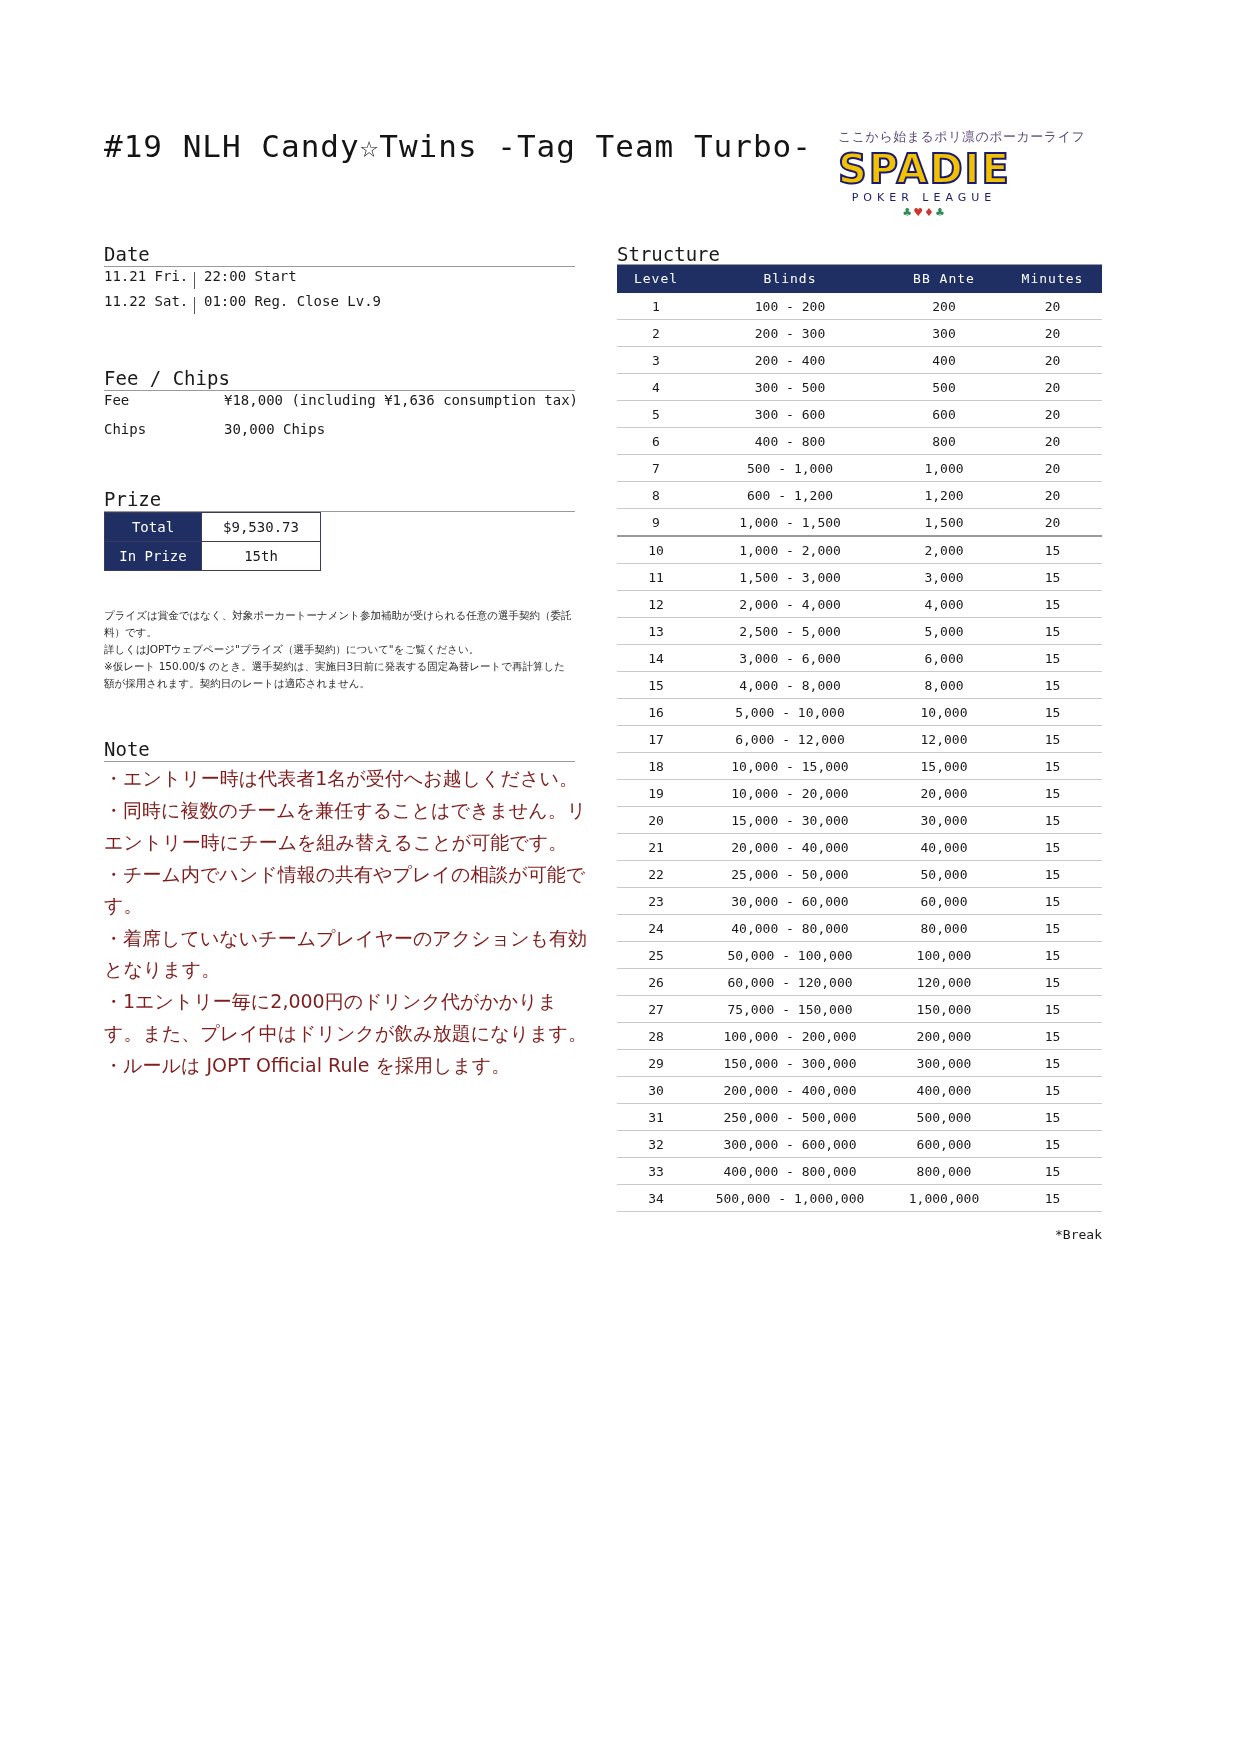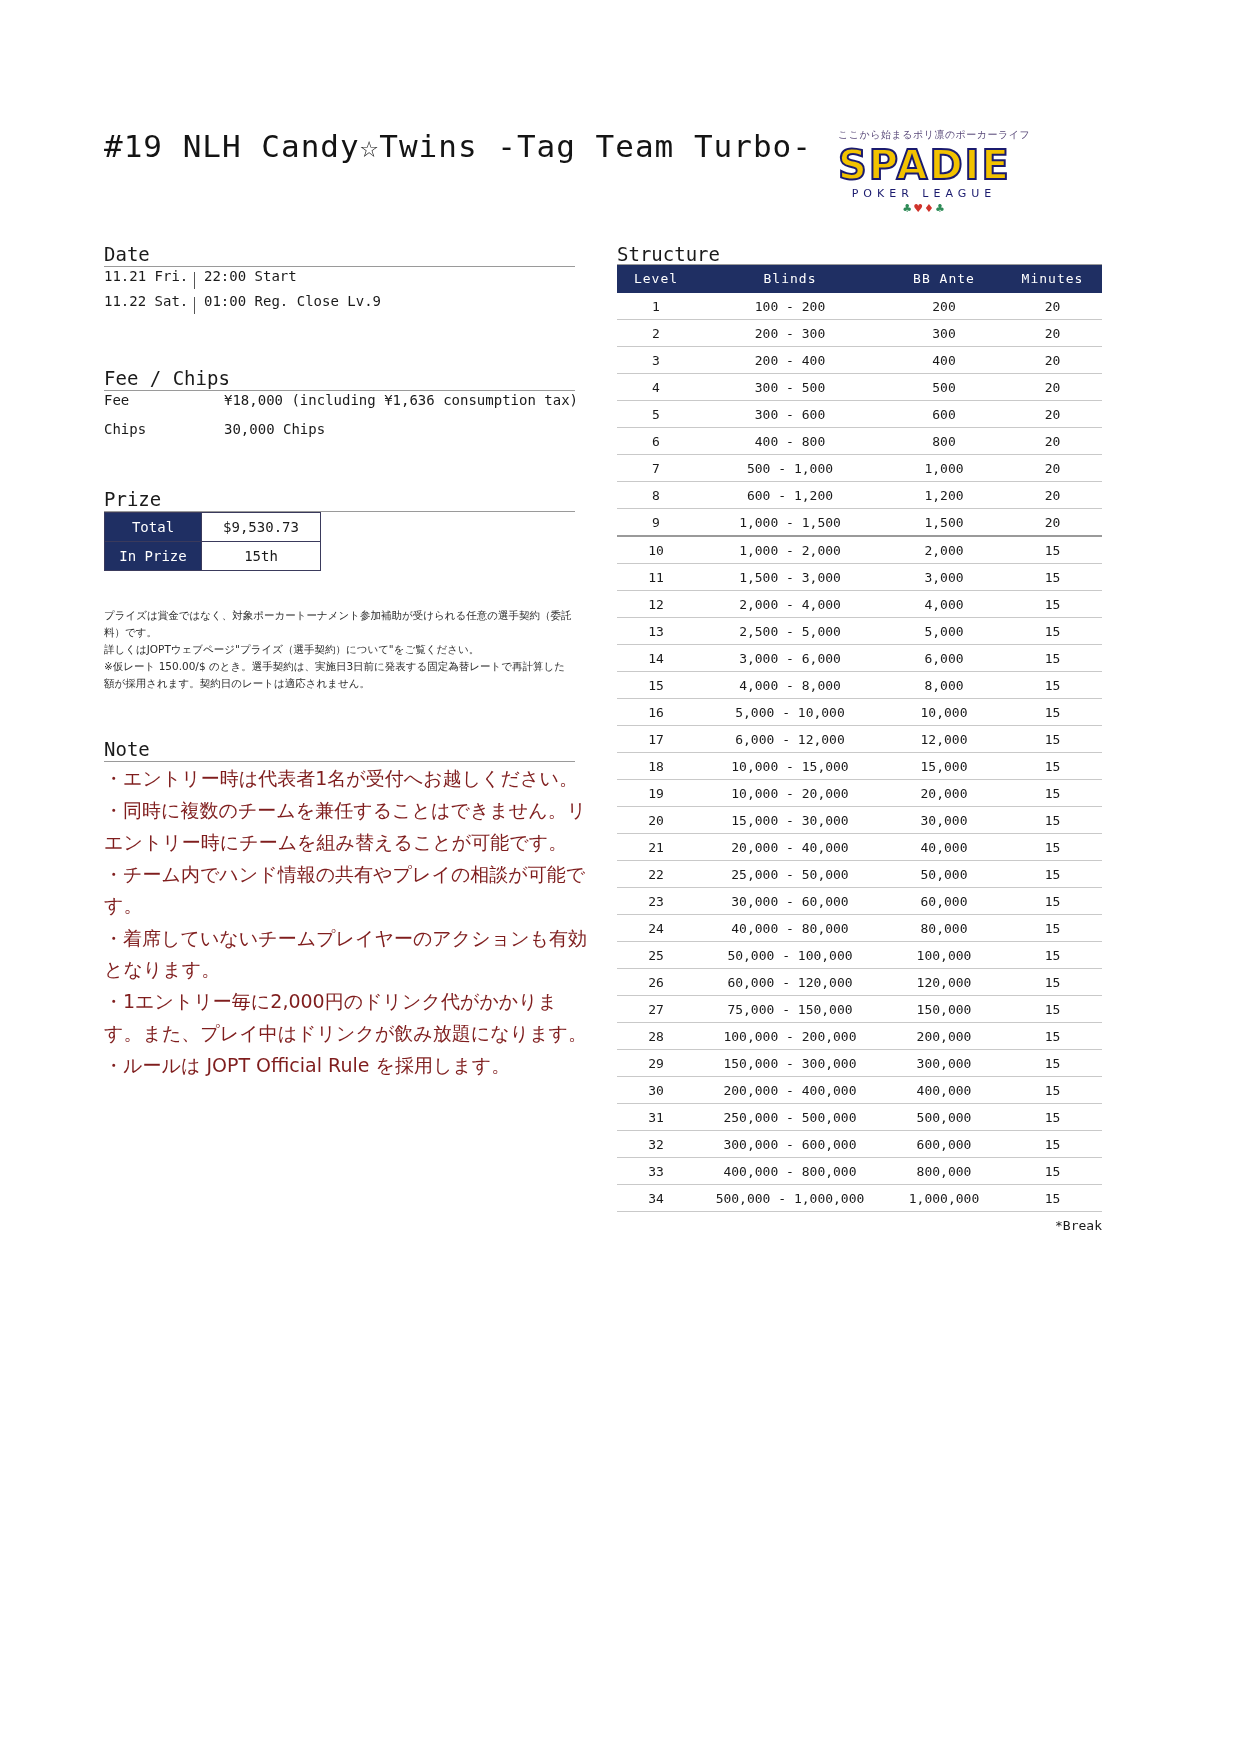--- a/index.html
+++ b/index.html
@@ -37,21 +37,21 @@
   
   .logo {
     position: absolute;
     left: 838px;
     top: 124px;
     width: 172px;
     height: 104px;
     text-align: center;
   }
   .logo-tagline {
-    font-size: 10px;
+    font-size: 13px;
     color: #5a4a7a;
     letter-spacing: 0.5px;
     margin-top: 4px;
     white-space: nowrap;
   }
   .logo-main {
     margin-top: 2px;
     font-family: "DejaVu Sans", sans-serif;
     font-weight: bold;
     font-size: 40px;
@@ -498,16 +498,16 @@
             <td class="c-min">15</td>
           </tr>
           <tr>
             <td class="c-level">34</td>
             <td class="c-blinds">500,000 - 1,000,000</td>
             <td class="c-ante">1,000,000</td>
             <td class="c-min">15</td>
           </tr>
         </tbody>
     </table>
-    <div class="break-note" style="position:relative; right:auto; top:6px; text-align:right;">*Break</div>
+    <div class="break-note" style="position:relative; right:auto; top:15px; text-align:right;">*Break</div>
   </div>
 
 </div>
 
 </body></html>

